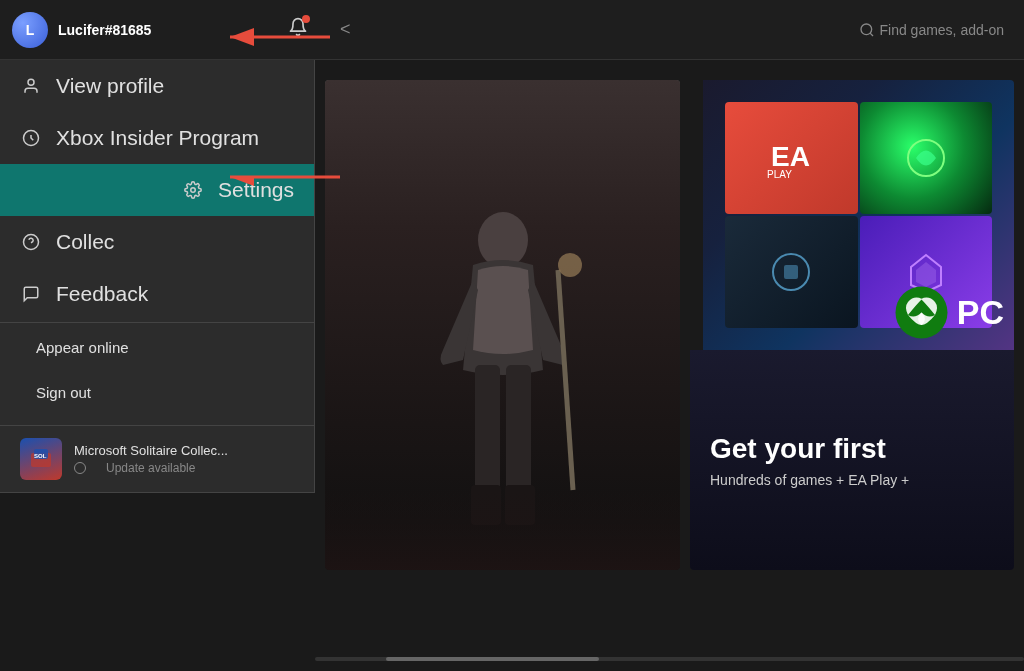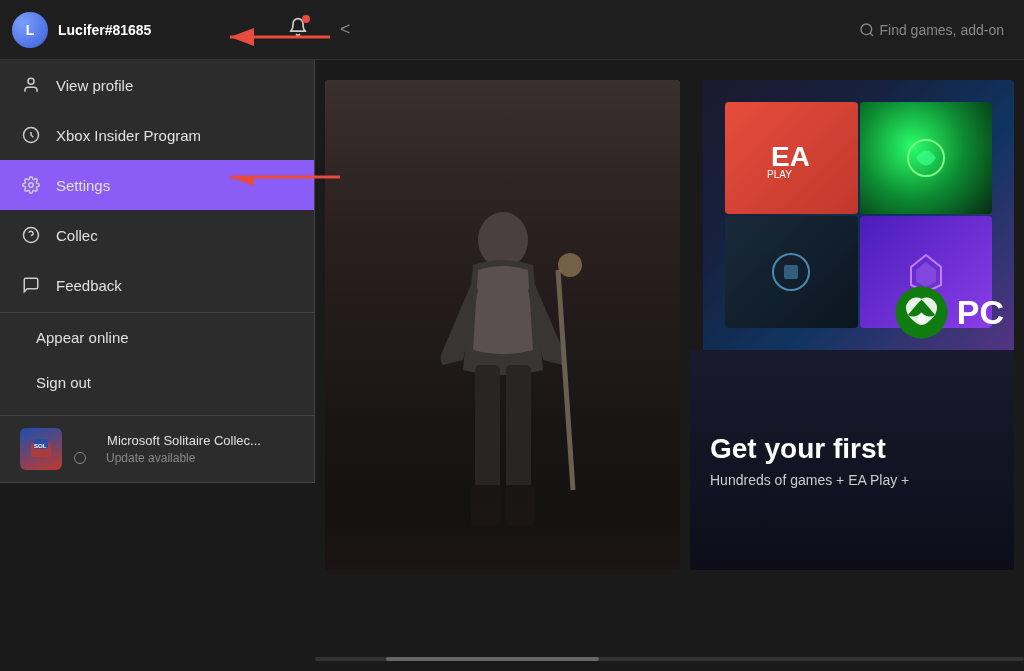--- a/index.html
+++ b/index.html
@@ -142,27 +142,28 @@
       border-right: 1px solid #444;
       border-bottom: 1px solid #444;
     }
 
     .menu-item {
       display: flex;
       align-items: center;
       gap: 14px;
       padding: 14px 20px;
       color: #e0e0e0;
-      font-size: 15px;
+      font-size: 21px;
       cursor: pointer;
       transition: background 0.1s;
     }
 
     .menu-item.active {
-      background: #8b5cf6;
+      background: #0f766e;
+      justify-content: flex-end;
     }
 
     .menu-icon {
       width: 22px;
       height: 22px;
       display: flex;
       align-items: center;
       justify-content: center;
       color: #ccc;
       font-size: 17px;
@@ -212,21 +213,20 @@
       height: 100%;
       background: linear-gradient(160deg, #1a50b0 0%, #c0392b 100%);
       display: flex;
       align-items: center;
       justify-content: center;
     }
 
     .update-info {
       flex: 1;
       overflow: hidden;
-      text-align: center;
     }
 
     .update-title {
       color: #e0e0e0;
       font-size: 13px;
       white-space: nowrap;
       overflow: hidden;
       text-overflow: ellipsis;
     }
 

